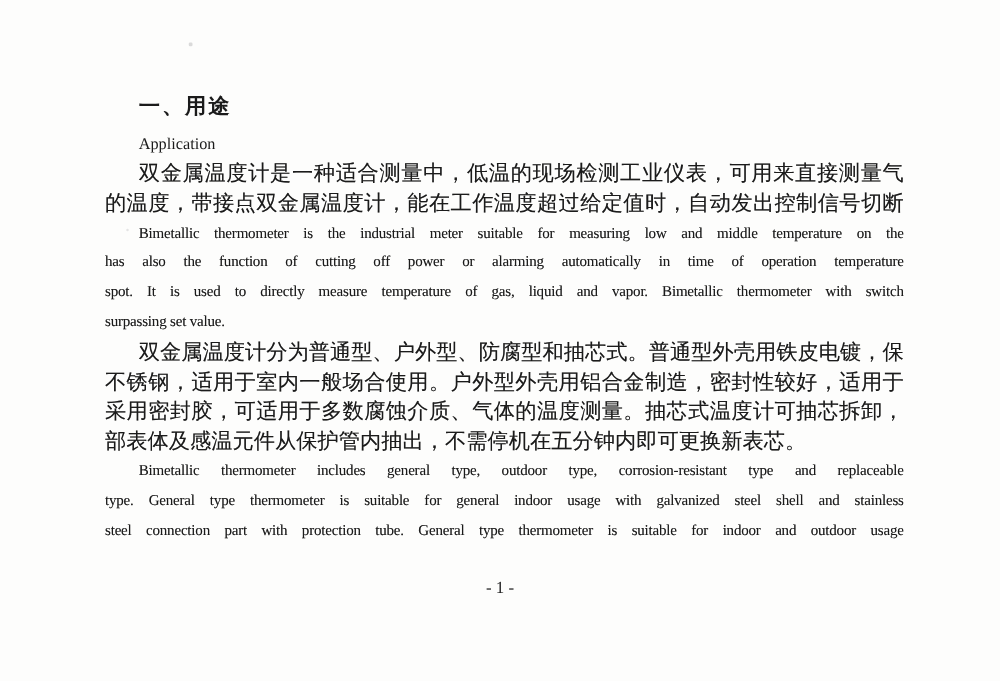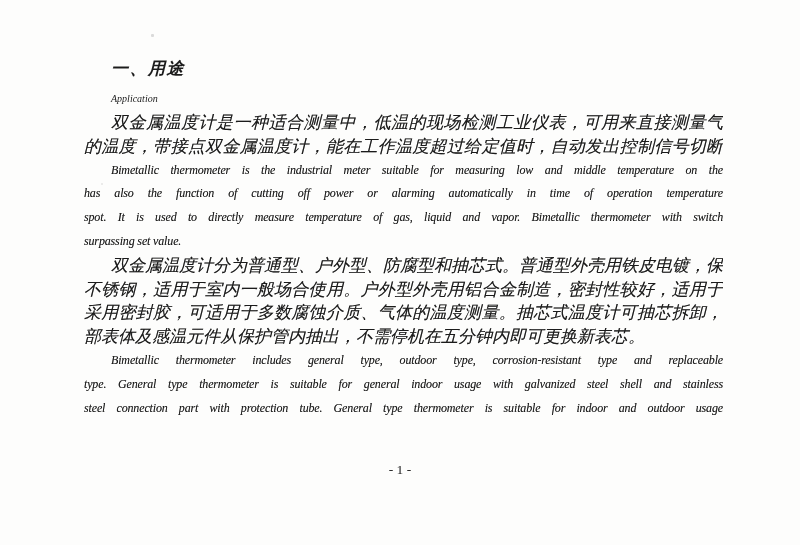--- a/index.html
+++ b/index.html
@@ -11,39 +11,38 @@
     position: relative;
     width: 800px;
     height: 545px;
     background: #fdfdfc;
     overflow: hidden;
     color: #1b1b1b;
   }
   .content {
     position: absolute;
     left: 84px;
-    top: 59px;
+    top: 75px;
     width: 639px;
-    font-style: italic;
   }
   .heading {
     margin: 0 0 8px 0;
     padding-left: 27px;
     height: 20px;
     font-family: "Liberation Sans", "DejaVu Sans", sans-serif;
     font-weight: 700;
     font-size: 17px;
     line-height: 20px;
     letter-spacing: 1.5px;
   }
   .subheading {
     padding-left: 27px;
     height: 24px;
     font-family: "Liberation Serif", "DejaVu Serif", serif;
-    font-size: 10px;
+    font-size: 13px;
     line-height: 24px;
   }
   .para { margin: 0; }
   .line {
     height: 23.8px;
     line-height: 23.8px;
     text-align: justify;
     text-align-last: justify;
     overflow: hidden;
     text-shadow: 0 0 0.4px rgba(20, 20, 20, 0.45);

